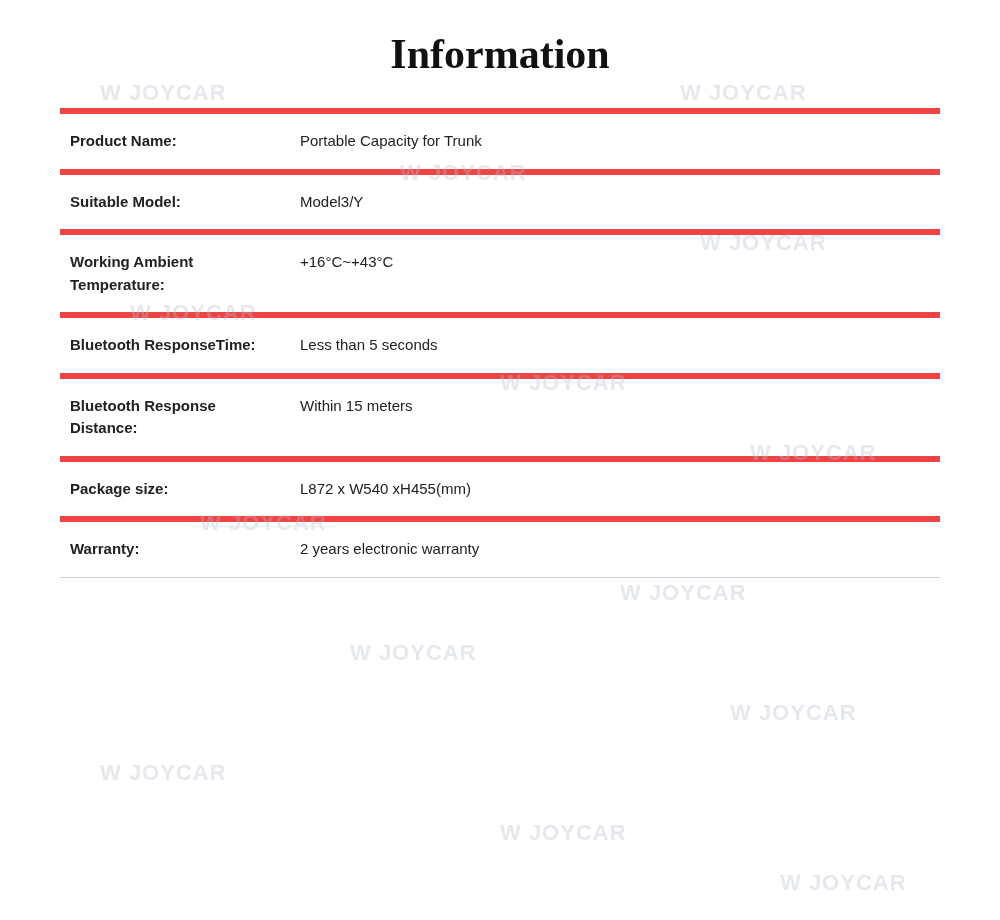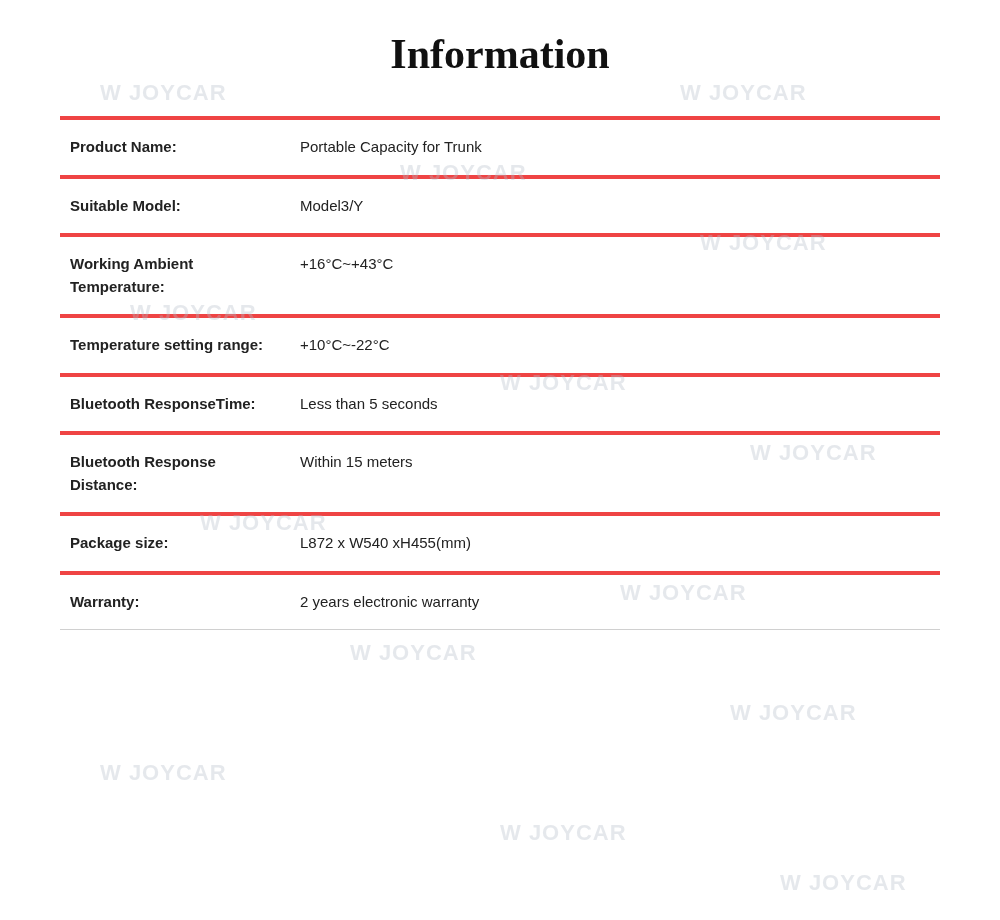--- a/index.html
+++ b/index.html
@@ -34,31 +34,31 @@
       background: #ffffff;
       padding: 30px 60px 40px 60px;
       position: relative;
     }
 
     .page-title {
       text-align: center;
       font-size: 42px;
       font-weight: bold;
       color: #111111;
-      margin-bottom: 38px;
+      margin-bottom: 30px;
       font-family: 'Georgia', serif;
     }
 
     .info-table {
       width: 100%;
       border-collapse: collapse;
     }
 
     .info-table tr {
-      border-top: 4px solid #ef4444;
+      border-top: 6px solid #ef4444;
     }
 
     .info-table tr:last-child {
       border-bottom: 1px solid #d0d0d0;
     }
 
     .info-table td {
       padding: 16px 10px;
       vertical-align: top;
       font-size: 15px;
@@ -108,24 +108,20 @@
         </tr>
         <tr>
           <td class="label-col">Suitable Model:</td>
           <td class="value-col">Model3/Y</td>
         </tr>
         <tr>
           <td class="label-col">Working Ambient Temperature:</td>
           <td class="value-col">+16°C~+43°C</td>
         </tr>
         <tr>
-          <td class="label-col">Temperature setting range:</td>
-          <td class="value-col">+10°C~-22°C</td>
-        </tr>
-        <tr>
           <td class="label-col">Bluetooth ResponseTime:</td>
           <td class="value-col">Less than 5 seconds</td>
         </tr>
         <tr>
           <td class="label-col">Bluetooth Response Distance:</td>
           <td class="value-col">Within 15 meters</td>
         </tr>
         <tr>
           <td class="label-col">Package size:</td>
           <td class="value-col">L872 x W540 xH455(mm)</td>

